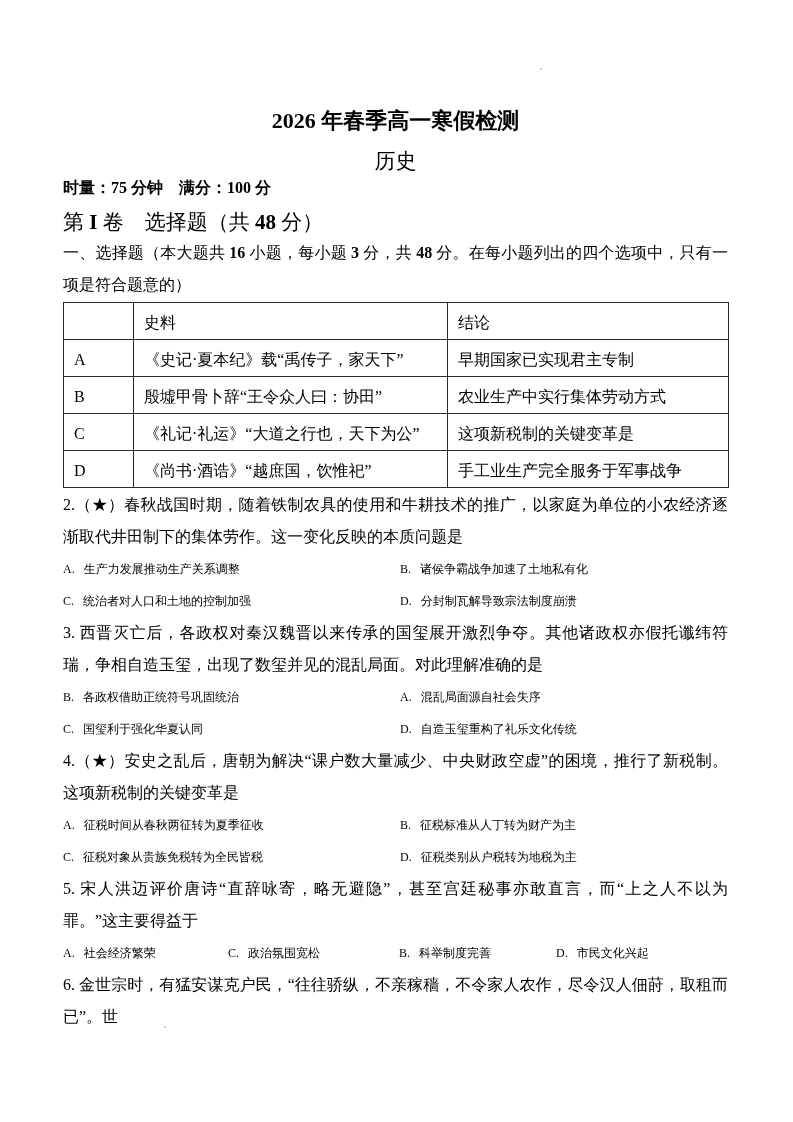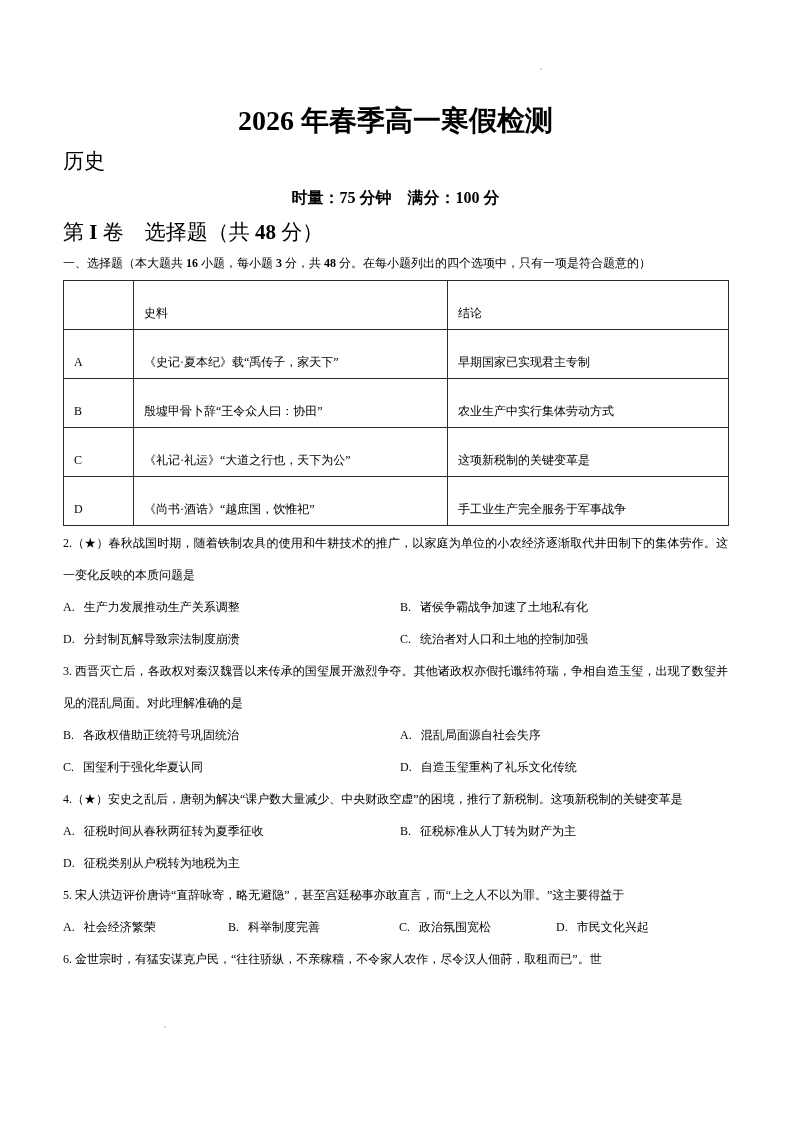--- a/index.html
+++ b/index.html
@@ -14,64 +14,62 @@
     background: #ffffff;
     color: #000000;
     font-family: "Liberation Serif", "DejaVu Serif", serif;
     overflow: hidden;
     box-sizing: border-box;
   }
   .content {
     padding: 106px 65px 0 63px;
   }
   .doc-title {
-    font-size: 28px;
+    font-size: 22px;
     line-height: 30px;
     font-weight: bold;
     text-align: center;
   }
   .doc-subject {
     font-size: 21px;
     line-height: 30px;
     font-weight: normal;
-    text-align: left;
+    text-align: center;
     margin-top: 10px;
   }
   .doc-meta {
     font-size: 16px;
     line-height: 24px;
     font-weight: bold;
-    text-align: center;
-    margin-top: 10px;
   }
   .doc-section {
     font-size: 21px;
     line-height: 30px;
     margin-top: 7px;
   }
   .intro {
     margin-top: 3px;
   }
   .para {
-    font-size: 12px;
+    font-size: 16px;
     line-height: 32px;
     text-align: justify;
     margin: 0;
   }
   table.q-table {
     border-collapse: collapse;
     table-layout: fixed;
     width: 665px;
     margin: 1px 0 1px 0;
   }
   table.q-table td {
     border: 1.5px solid #2b2b2b;
     height: 32px;
-    padding: 16px 8px 0 10px;
-    font-size: 12px;
+    padding: 4px 8px 0 10px;
+    font-size: 16px;
     line-height: 20px;
     vertical-align: middle;
     overflow: hidden;
     white-space: nowrap;
   }
   .col-letter { width: 70px; }
   .col-source { width: 314px; }
   .col-conclusion { width: 281px; }
   .options {
     display: grid;
@@ -151,50 +149,51 @@
           </tr>
         </tbody>
       </table>
     </div>
 
     <div>
       <p class="para">2.（★）春秋战国时期，随着铁制农具的使用和牛耕技术的推广，以家庭为单位的小农经济逐渐取代井田制下的集体劳作。这一变化反映的本质问题是</p>
       <div class="options two-col">
         <div class="option"><span class="opt-label">A.</span><span>生产力发展推动生产关系调整</span></div>
         <div class="option"><span class="opt-label">B.</span><span>诸侯争霸战争加速了土地私有化</span></div>
+        <div class="option"><span class="opt-label">C.</span><span>统治者对人口和土地的控制加强</span></div>
         <div class="option"><span class="opt-label">D.</span><span>分封制瓦解导致宗法制度崩溃</span></div>
-        <div class="option"><span class="opt-label">C.</span><span>统治者对人口和土地的控制加强</span></div>
       </div>
     </div>
 
     <div>
       <p class="para">3. 西晋灭亡后，各政权对秦汉魏晋以来传承的国玺展开激烈争夺。其他诸政权亦假托谶纬符瑞，争相自造玉玺，出现了数玺并见的混乱局面。对此理解准确的是</p>
       <div class="options two-col">
         <div class="option"><span class="opt-label">B.</span><span>各政权借助正统符号巩固统治</span></div>
         <div class="option"><span class="opt-label">A.</span><span>混乱局面源自社会失序</span></div>
         <div class="option"><span class="opt-label">C.</span><span>国玺利于强化华夏认同</span></div>
         <div class="option"><span class="opt-label">D.</span><span>自造玉玺重构了礼乐文化传统</span></div>
       </div>
     </div>
 
     <div>
       <p class="para">4.（★）安史之乱后，唐朝为解决“课户数大量减少、中央财政空虚”的困境，推行了新税制。这项新税制的关键变革是</p>
       <div class="options two-col">
         <div class="option"><span class="opt-label">A.</span><span>征税时间从春秋两征转为夏季征收</span></div>
         <div class="option"><span class="opt-label">B.</span><span>征税标准从人丁转为财产为主</span></div>
+        <div class="option"><span class="opt-label">C.</span><span>征税对象从贵族免税转为全民皆税</span></div>
         <div class="option"><span class="opt-label">D.</span><span>征税类别从户税转为地税为主</span></div>
       </div>
     </div>
 
     <div>
       <p class="para">5. 宋人洪迈评价唐诗“直辞咏寄，略无避隐”，甚至宫廷秘事亦敢直言，而“上之人不以为罪。”这主要得益于</p>
       <div class="options four-col">
         <div class="option"><span class="opt-label">A.</span><span>社会经济繁荣</span></div>
+        <div class="option"><span class="opt-label">C.</span><span>政治氛围宽松</span></div>
         <div class="option"><span class="opt-label">B.</span><span>科举制度完善</span></div>
-        <div class="option"><span class="opt-label">C.</span><span>政治氛围宽松</span></div>
         <div class="option"><span class="opt-label">D.</span><span>市民文化兴起</span></div>
       </div>
     </div>
 
     <div>
       <p class="para">6. 金世宗时，有猛安谋克户民，“往往骄纵，不亲稼穑，不令家人农作，尽令汉人佃莳，取租而已”。世</p>
     </div>
 
   </div>
 </div>

